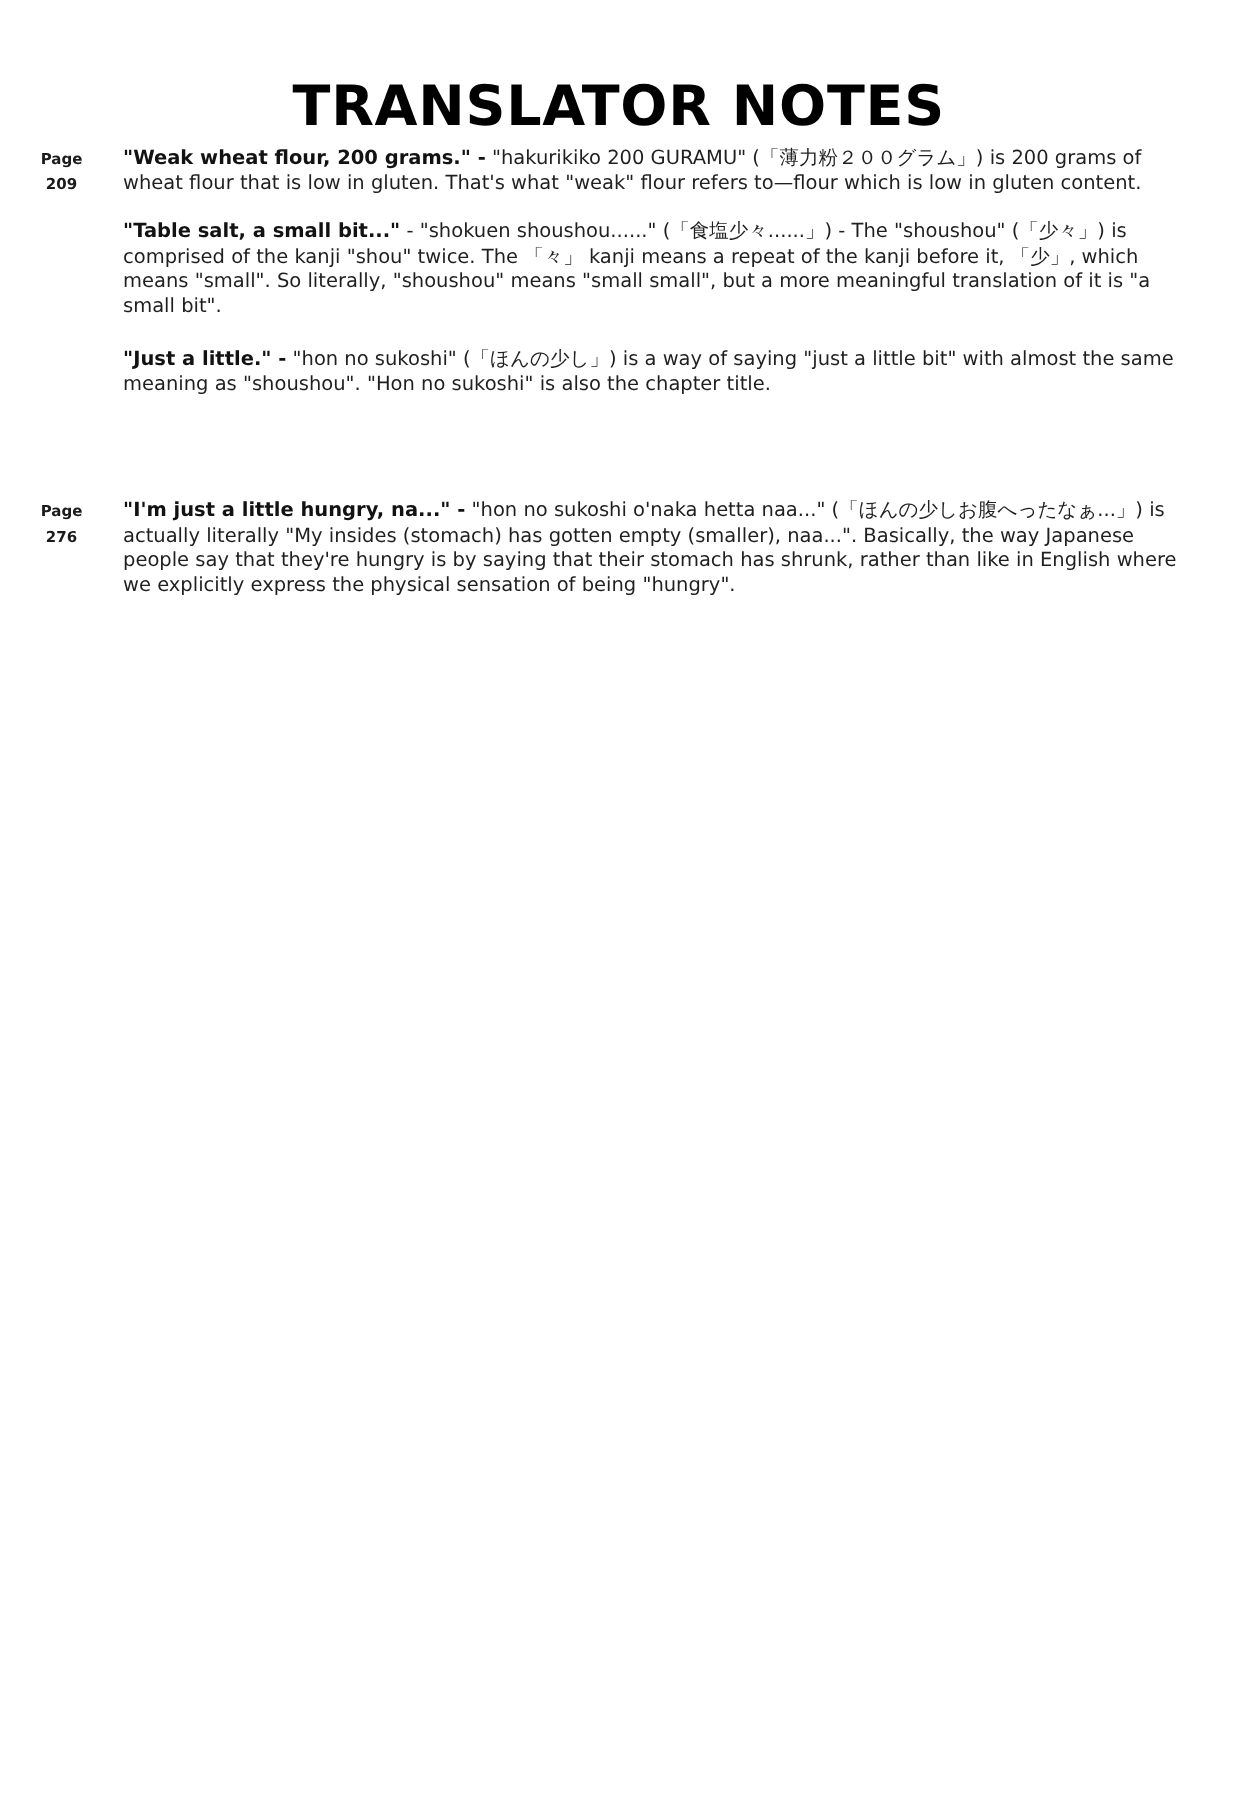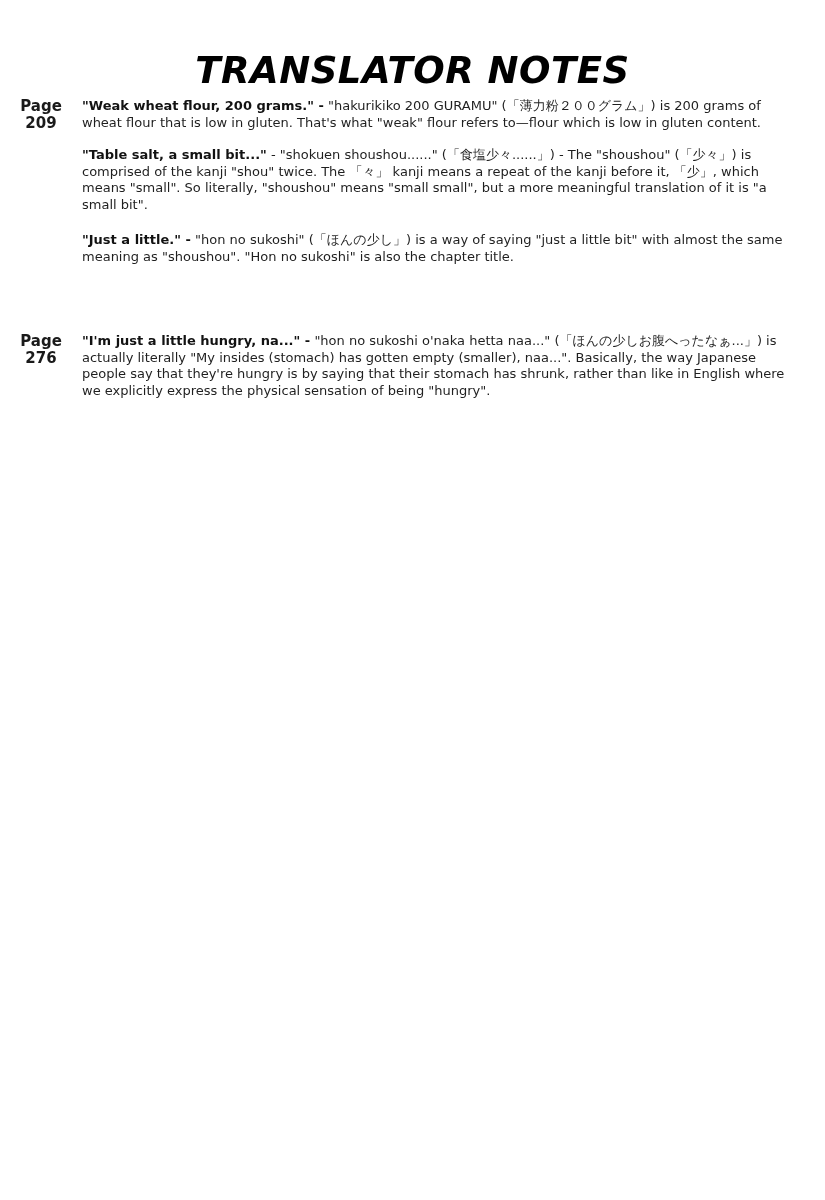--- a/index.html
+++ b/index.html
@@ -19,37 +19,36 @@
     position: absolute;
     top: 24px;
     left: 0;
     width: 825px;
     text-align: center;
     font-size: 37px;
     font-weight: 800;
     letter-spacing: 0.5px;
     color: #000000;
     font-family: "DejaVu Sans", "Liberation Sans", sans-serif;
-    font-style: italic;
   }
   .note-block {
     position: absolute;
     left: 0;
     width: 800px;
     display: flex;
     align-items: flex-start;
   }
   .note-block.block-172 { top: 98px; }
   .note-block.block-173 { top: 333px; }
   .page-col {
     width: 82px;
     flex: 0 0 82px;
     text-align: center;
     font-weight: bold;
-    font-size: 15px;
+    font-size: 10px;
     line-height: 17px;
     color: #1a1a1a;
   }
   .body-col {
     width: 712px;
     flex: 0 0 712px;
     font-size: 13px;
     line-height: 16.5px;
   }
   .body-col p.entry {

